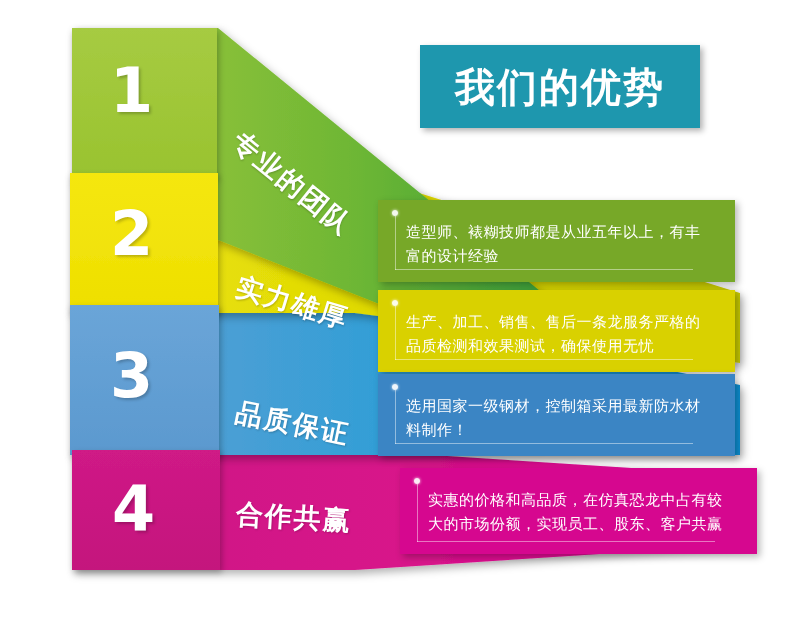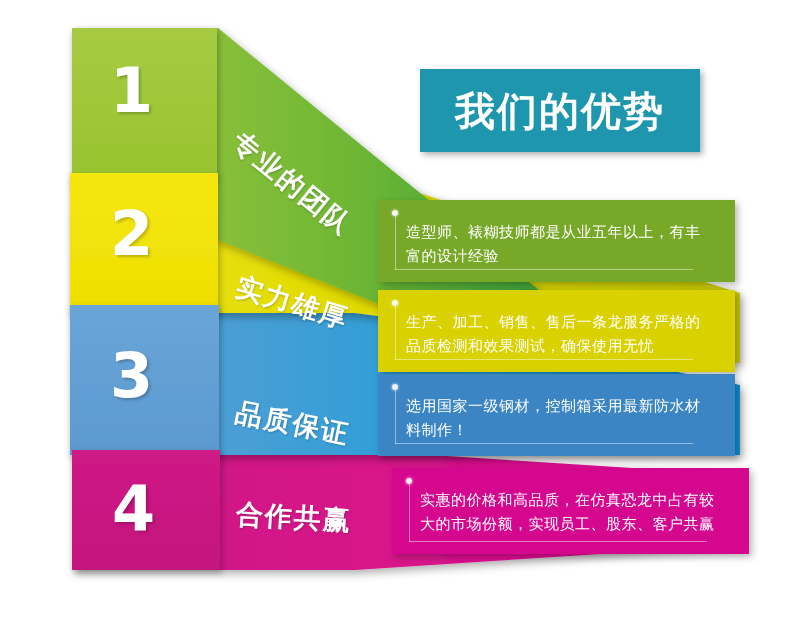--- a/index.html
+++ b/index.html
@@ -30,21 +30,20 @@
   .title-box {
     position: absolute;
     left: 420px;
     top: 45px;
     width: 280px;
     height: 83px;
     display: flex;
     align-items: center;
     justify-content: center;
     box-shadow: 3px 3px 6px rgba(0,0,0,0.30);
-    margin-top: 24px;
   }
   .title-text {
     color: #ffffff;
     font-size: 40px;
     font-weight: bold;
     letter-spacing: 2px;
     line-height: 1;
     white-space: nowrap;
   }
 
@@ -222,20 +221,20 @@
     <div class="desc-text">生产、加工、销售、售后一条龙服务严格的品质检测和效果测试，确保使用无忧</div>
   </div>
 
   <div class="desc" id="desc3" style="left: 378px; top: 374px; width: 357px; height: 82px; background: rgb(59, 133, 196);">
     <span class="dot"></span>
     <span class="vrule"></span>
     <span class="hrule"></span>
     <div class="desc-text">选用国家一级钢材，控制箱采用最新防水材料制作！</div>
   </div>
 
-  <div class="desc" id="desc4" style="left: 392px; top: 468px; width: 357px; height: 86px; background: rgb(214, 7, 143);">
+  <div class="desc" id="desc4" style="left: 400px; top: 468px; width: 357px; height: 86px; background: rgb(214, 7, 143);">
     <span class="dot"></span>
     <span class="vrule"></span>
     <span class="hrule"></span>
     <div class="desc-text">实惠的价格和高品质，在仿真恐龙中占有较大的市场份额，实现员工、股东、客户共赢</div>
   </div>
 
 </div>
 
 </body></html>

